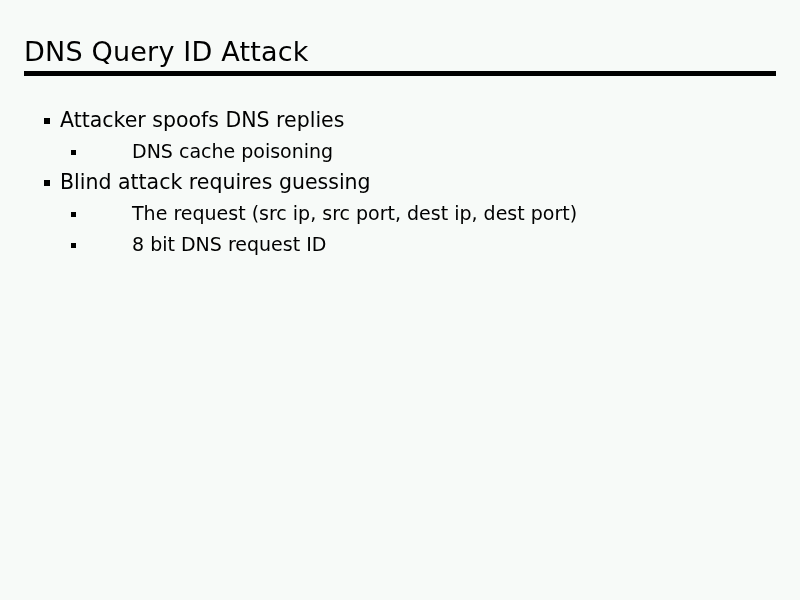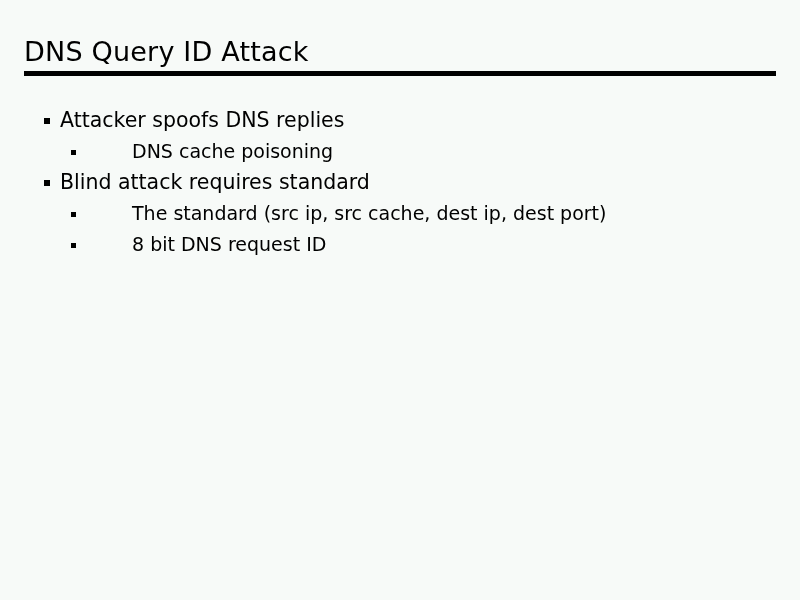--- a/index.html
+++ b/index.html
@@ -126,26 +126,26 @@
       <span class="bullet-text">Attacker spoofs DNS replies</span>
     </div>
 
     <div class="bullet-line level-2">
       <span class="bullet-marker"></span>
       <span class="bullet-text">DNS cache poisoning</span>
     </div>
 
     <div class="bullet-line level-1">
       <span class="bullet-marker"></span>
-      <span class="bullet-text">Blind attack requires standard</span>
+      <span class="bullet-text">Blind attack requires guessing</span>
     </div>
 
     <div class="bullet-line level-2">
       <span class="bullet-marker"></span>
-      <span class="bullet-text">The standard (src ip, src cache, dest ip, dest port)</span>
+      <span class="bullet-text">The request (src ip, src port, dest ip, dest port)</span>
     </div>
 
     <div class="bullet-line level-2">
       <span class="bullet-marker"></span>
       <span class="bullet-text">8 bit DNS request ID</span>
     </div>
 
   </div>
 
 </div>

